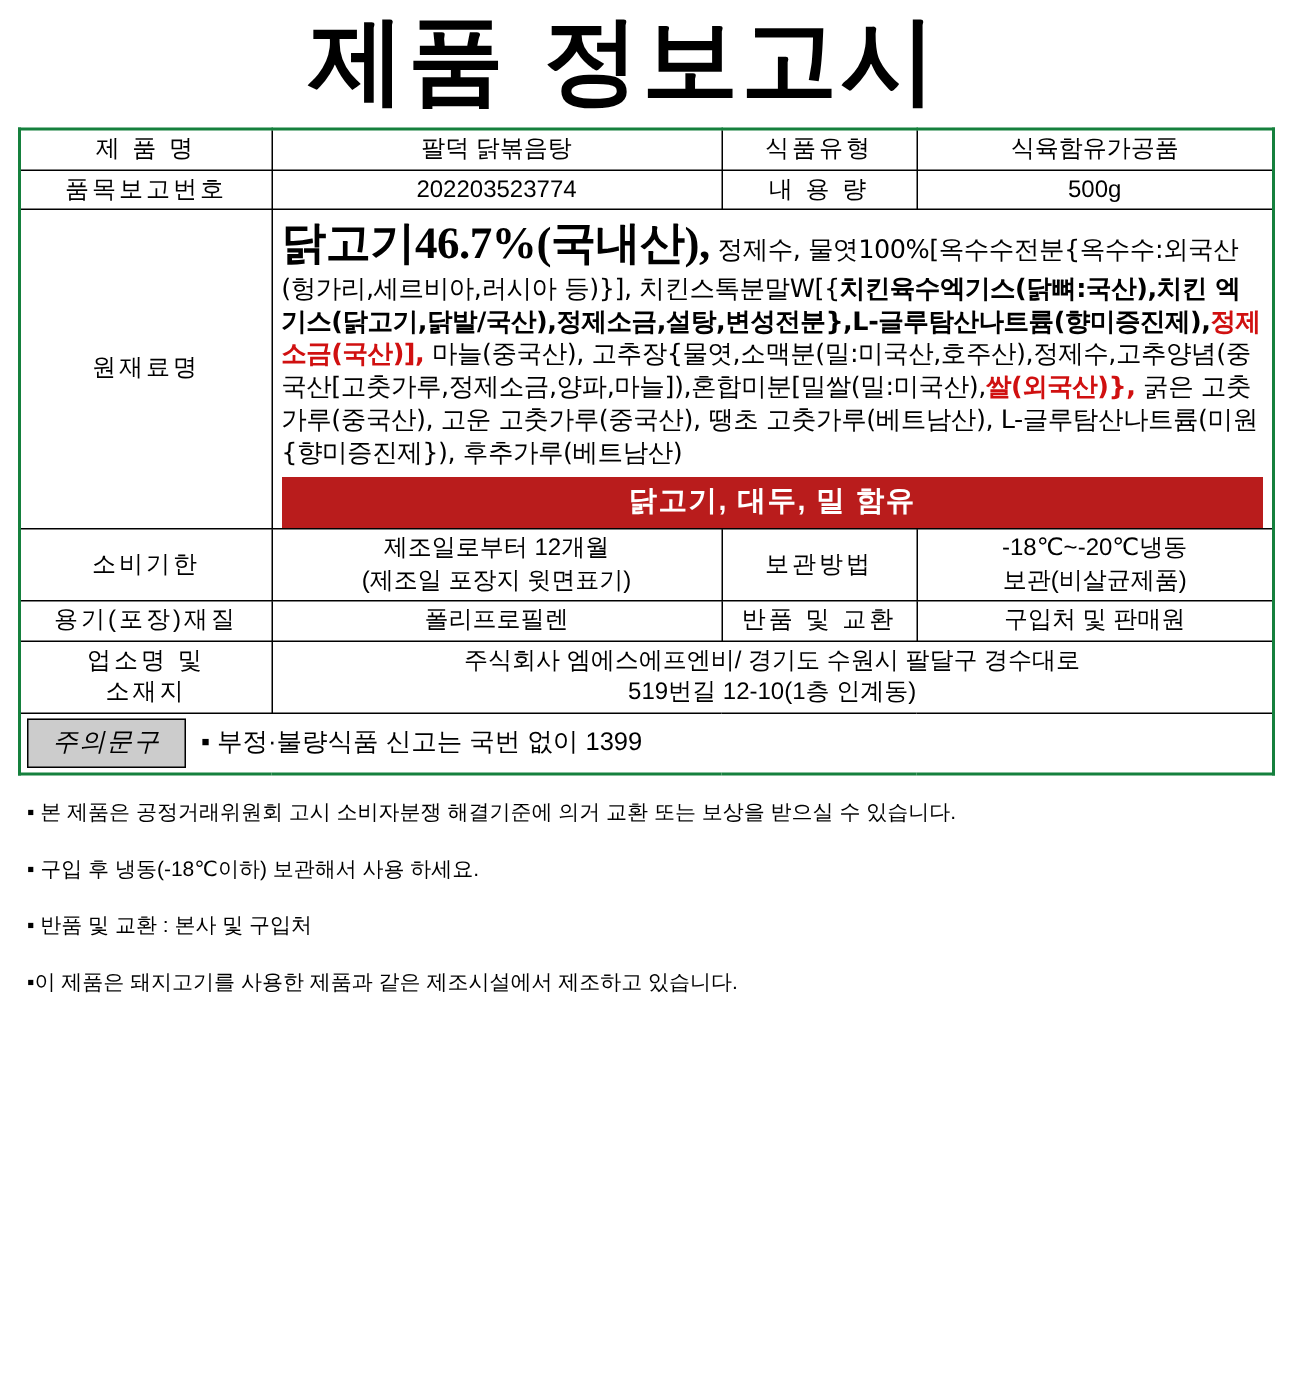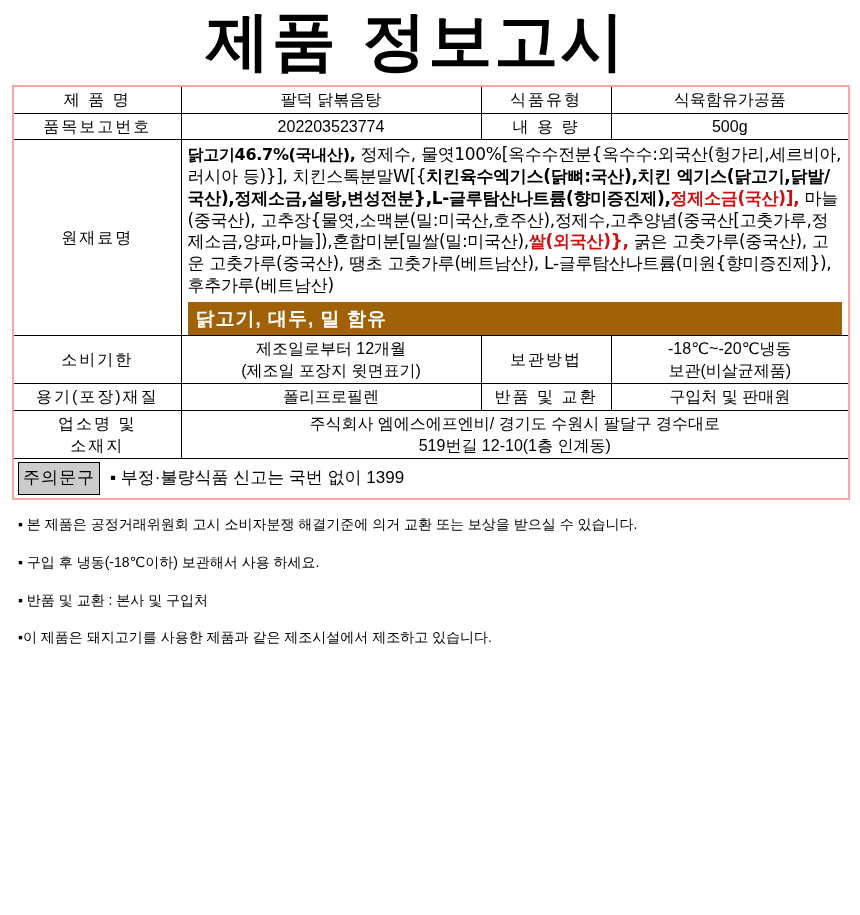--- a/index.html
+++ b/index.html
@@ -29,21 +29,21 @@
     line-height: 1.05;
     padding-top: 8px;
     padding-bottom: 10px;
     font-family: "DejaVu Sans", "Liberation Sans", sans-serif;
   }
 
   table.info {
     width: 836px;
     border-collapse: collapse;
     table-layout: fixed;
-    border: 2px solid #fca5a5;
+    border: 2px solid #15803d;
     font-size: 16px;
   }
   table.info td {
     border: 1px solid #000;
     padding: 2px 5px;
     vertical-align: middle;
     line-height: 1.35;
   }
   .lbl {
     text-align: center;
@@ -67,57 +67,60 @@
     font-size: 17px;
     line-height: 1.28;
     letter-spacing: -0.3px;
     word-break: break-all;
     font-family: "DejaVu Sans", "Liberation Sans", sans-serif;
   }
   .ing-text .b {
     font-weight: bold;
   }
   .ing-text .big {
-    font-size: 16px;
-    font-weight: bold;
+    font-size: 30px;
+    font-weight: bold;
+    font-family: Liberation Serif, serif;
   }
   .ing-text .red {
     color: #d01010;
     font-weight: bold;
   }
   .allergen {
     margin-top: 5px;
-    background: #a16207;
+    background: #b91c1c;
     color: #fff;
     font-weight: bold;
     font-size: 19px;
     padding: 4px 8px;
     letter-spacing: 1px;
+    text-align: center;
   }
 
   .multi {
     line-height: 1.3;
   }
 
   
   .caution-row td {
     padding: 3px 4px !important;
   }
   .caution-wrap {
     display: flex;
     align-items: center;
     gap: 10px;
   }
   .caution-badge {
     background: #cccccc;
     border: 1px solid #000;
-    padding: 4px 4px;
+    padding: 4px 16px;
     font-size: 17px;
     letter-spacing: 1px;
     white-space: nowrap;
+    font-style: italic;
   }
   .caution-text {
     font-size: 17px;
   }
 
   .notes {
     width: 836px;
     box-sizing: border-box;
     padding: 14px 6px 0 6px;
     font-size: 14px;

